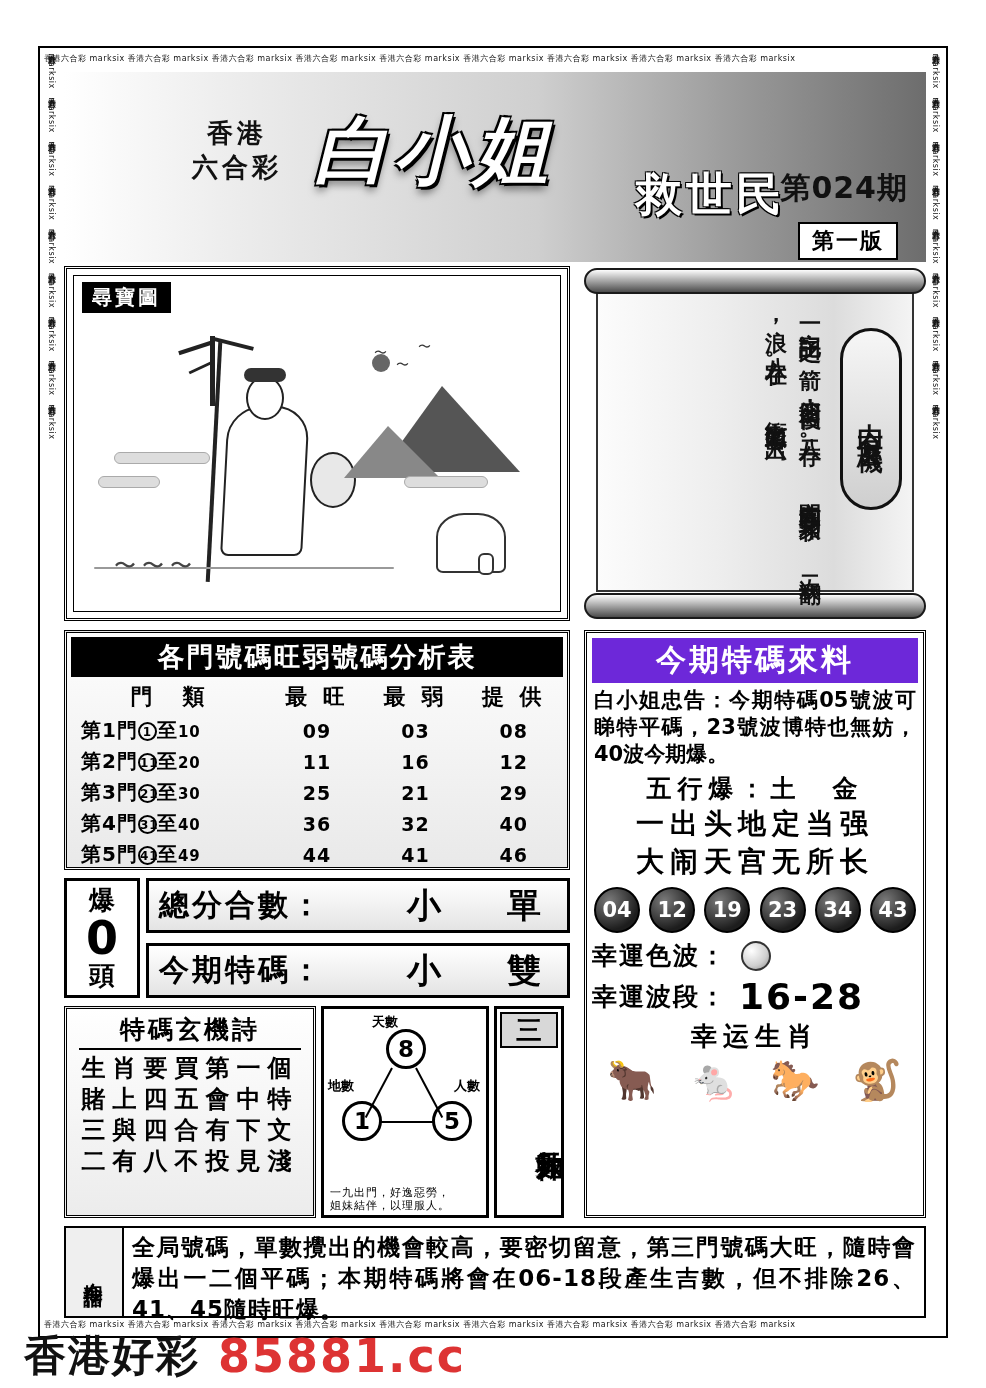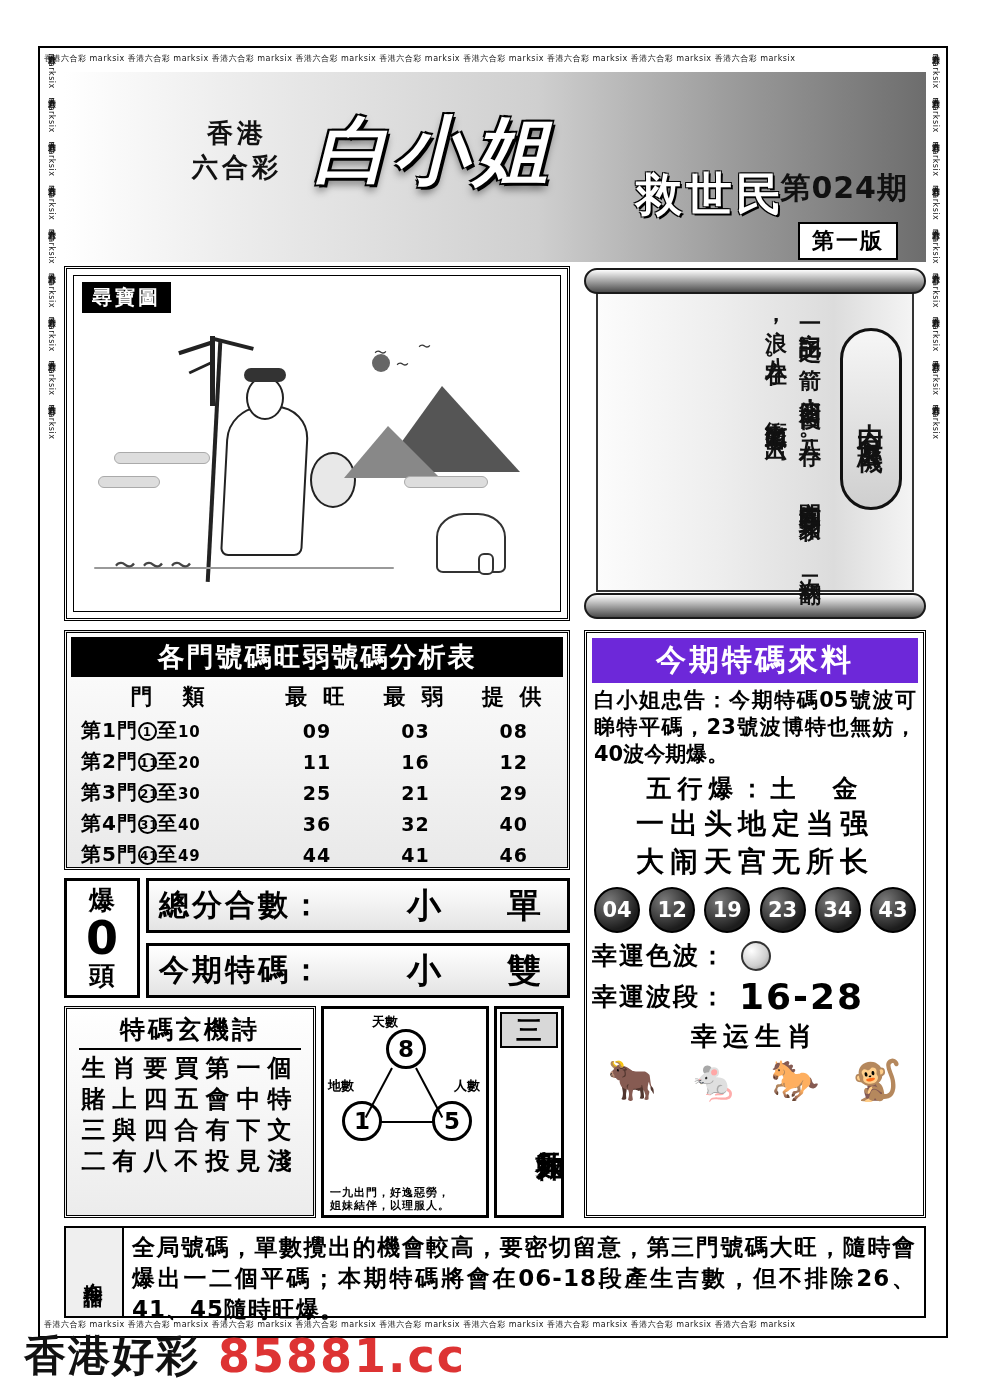--- a/index.html
+++ b/index.html
@@ -265,21 +265,21 @@
   }
   .tri-lbl{ position:absolute; font-weight:bold; font-size:13px;}
   .node{
     position:absolute; width:40px;height:40px;border-radius:50%;
     border:3px solid #000; background:#fff;
     font-weight:bold; font-size:23px; text-align:center; line-height:34px;
   }
   .tri-line{ position:absolute; background:#000; height:2px; transform-origin:left center;}
   .tri-foot{
     position:absolute; left:6px; bottom:3px; width:156px;
-    font-size:11px; font-weight:bold; line-height:13px; letter-spacing:1px;margin-top:26px;
+    font-size:11px; font-weight:normal; line-height:13px; letter-spacing:1px;margin-top:26px;
   }
   .sanyuan{
     width:70px; border:3px solid #000; background:#fff; position:relative;
   }
   .sy-top{
     border:2px solid #000; margin:3px; height:36px; background:#d8d8d8;
     font-weight:bold; font-size:26px; text-align:center; line-height:32px;
   }
   .sy-v{
     position:absolute; left:0; top:46px; width:70px; height:150px;

